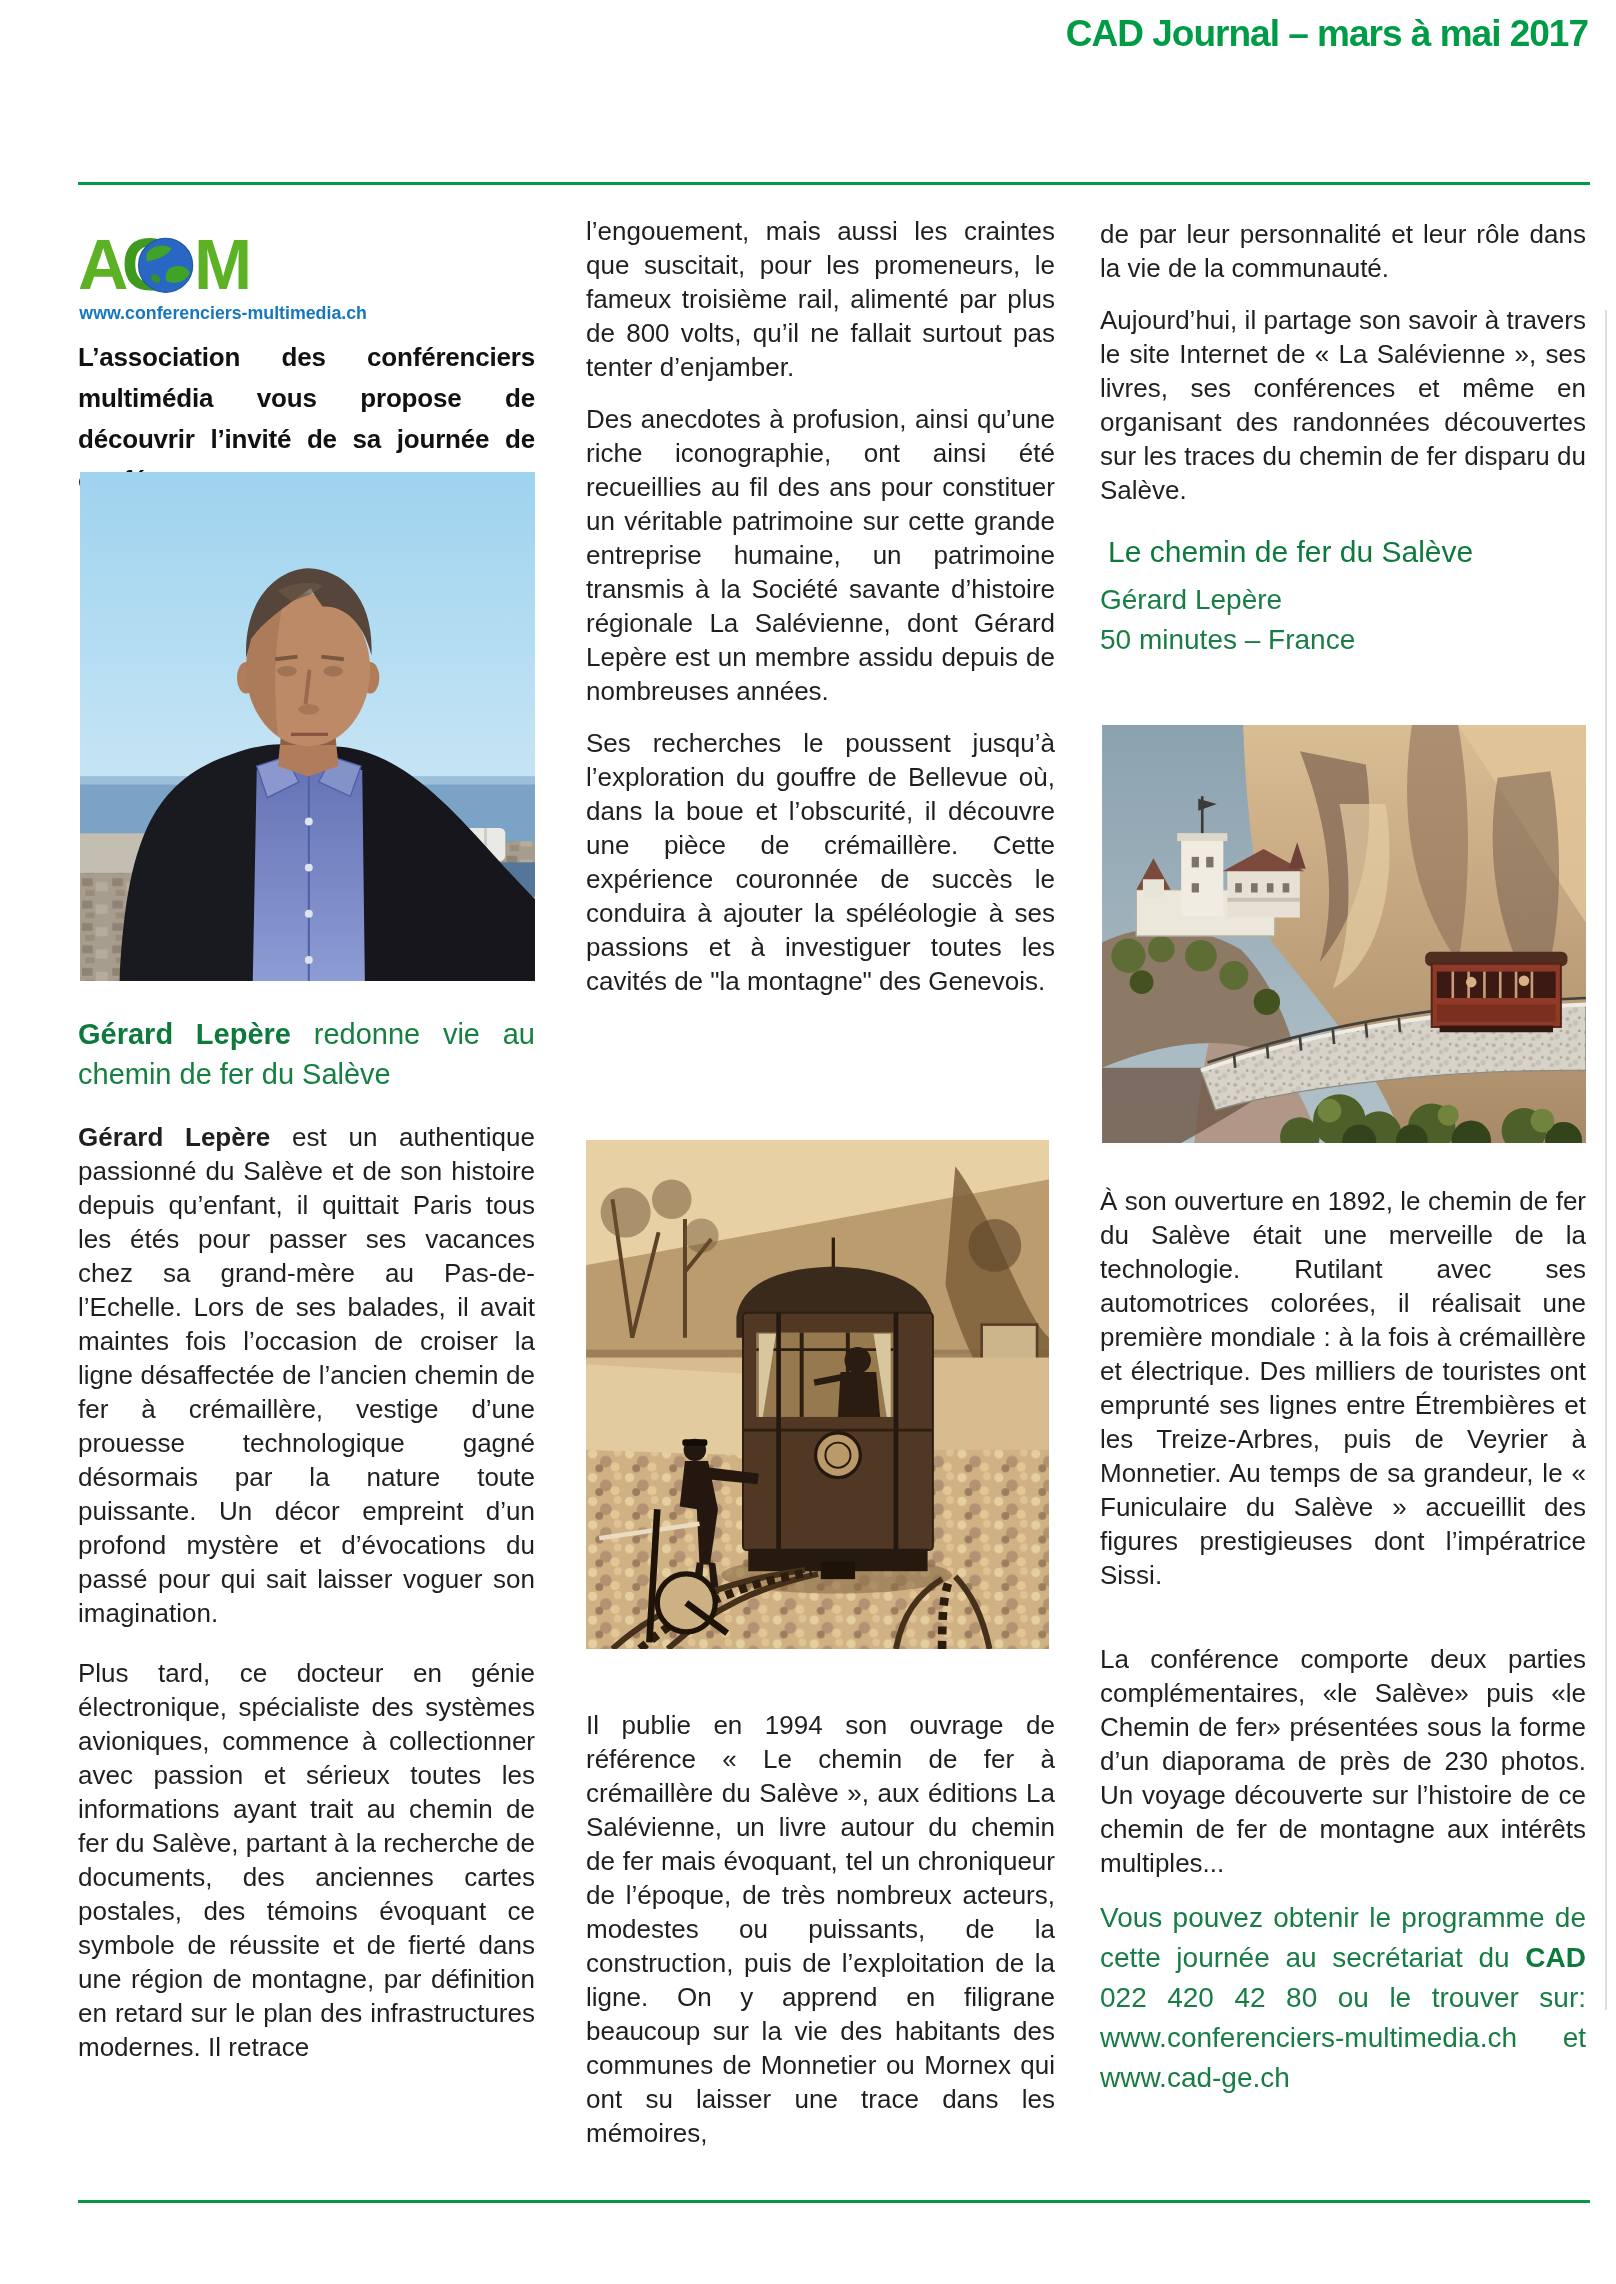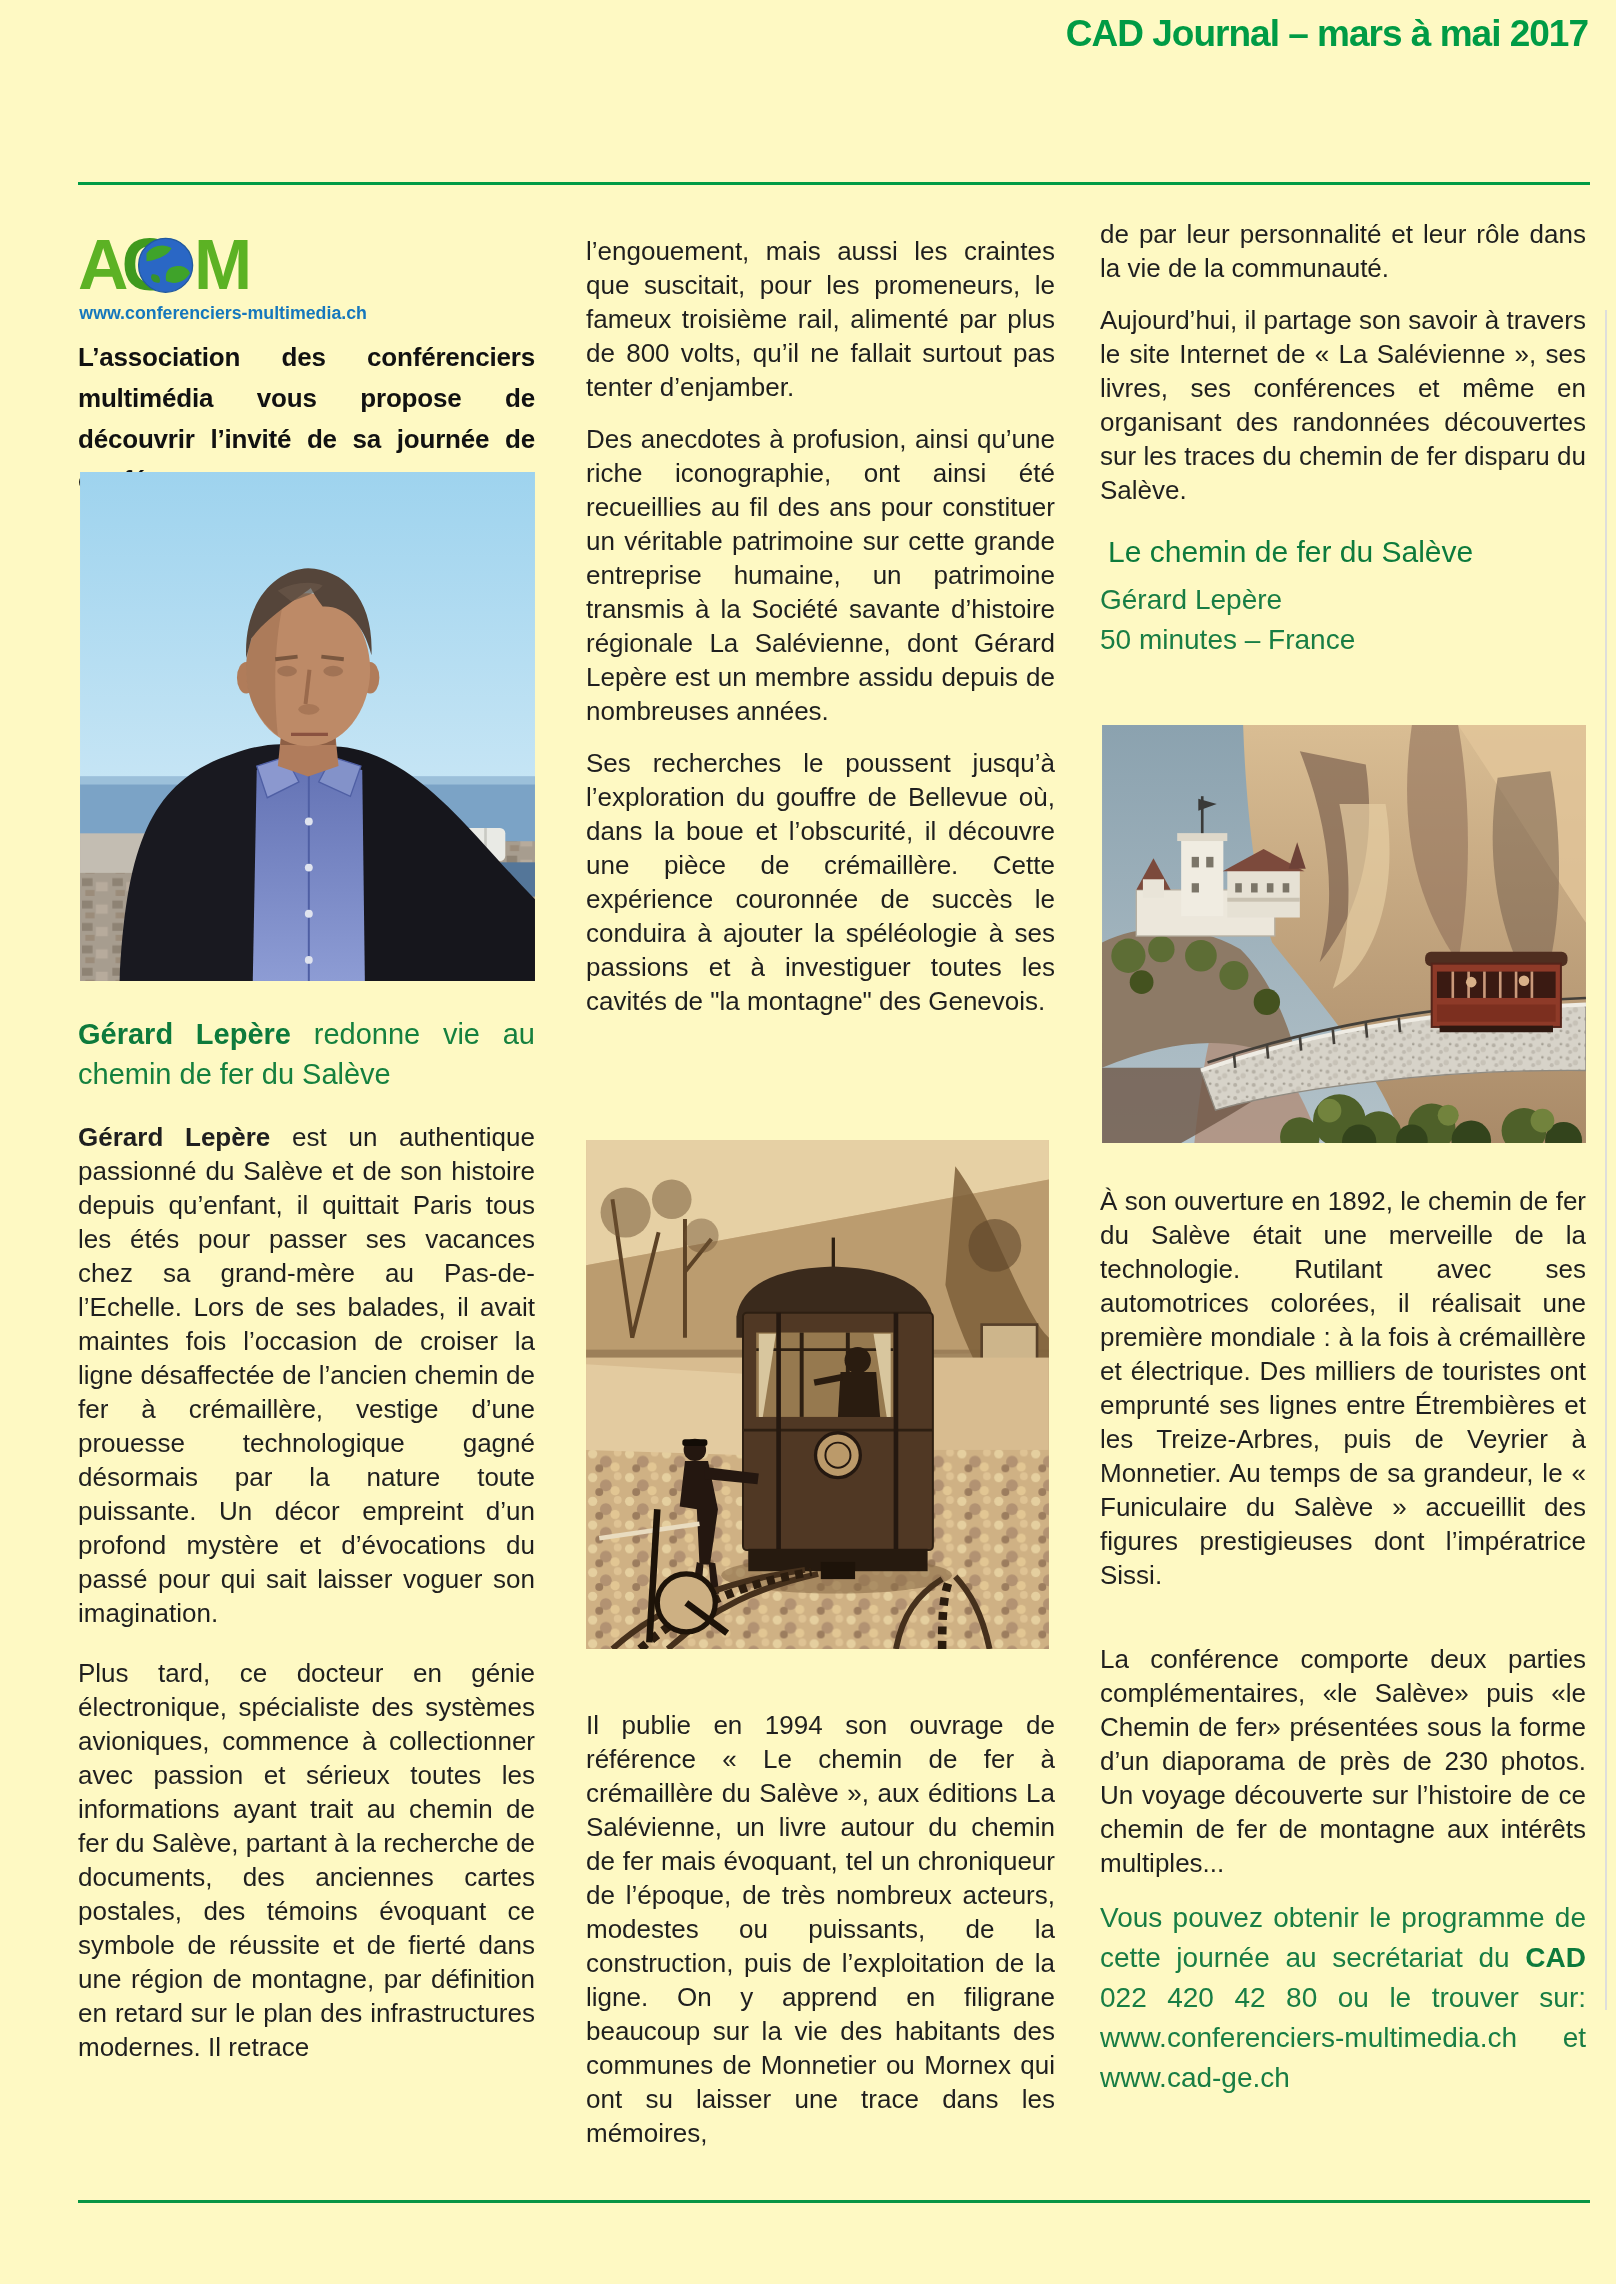--- a/index.html
+++ b/index.html
@@ -1,19 +1,19 @@
 <!DOCTYPE html>
 <html lang="fr" style="font-size:10.5px"><head>
 <meta charset="utf-8">
 <style>
   html,body{margin:0;padding:0;background:#e9e9e7;}
   .page{
     position:relative;
     width:1616px;height:2284px;
-    background:#fef9c3;
+    background:#ffffff;
     font-family:"Liberation Sans", sans-serif;
     color:#1c1c1c;
     overflow:hidden;
   }
   
   .journal-header{
     position:absolute;top:13px;left:0;width:1588px;
     text-align:right;
     font-size:37px;font-weight:700;letter-spacing:-1px;
     color:#009b45;
@@ -170,21 +170,21 @@
     </svg>
   </div>
 
   <p class="caption"><b>Gérard Lepère</b><span> redonne vie au chemin de fer du Salève</span></p>
 
   <div class="flow col-left" style="top:1120px;">
     <p class="bt"><b>Gérard Lepère</b><span> est un authentique passionné du Salève et de son histoire depuis qu’enfant, il quittait Paris tous les étés pour passer ses vacances chez sa grand-mère au Pas-de-l’Echelle. Lors de ses balades, il avait maintes fois l’occasion de croiser la ligne désaffectée de l’ancien chemin de fer à crémaillère, vestige d’une prouesse technologique gagné désormais par la nature toute puissante. Un décor empreint d’un profond mystère et d’évocations du passé pour qui sait laisser voguer son imagination.</span></p>
     <p class="bt" style="margin-top:26px;">Plus tard, ce docteur en génie électronique, spécialiste des systèmes avioniques, commence à collectionner avec passion et sérieux toutes les informations ayant trait au chemin de fer du Salève, partant à la recherche de documents, des anciennes cartes postales, des témoins évoquant ce symbole de réussite et de fierté dans une région de montagne, par définition en retard sur le plan des infrastructures modernes. Il retrace</p>
   </div>
 
-  <div class="flow col-mid" style="top:234px;">
+  <div class="flow col-mid" style="top:214px;">
     <p class="bt">l’engouement, mais aussi les craintes que suscitait, pour les promeneurs, le fameux troisième rail, alimenté par plus de 800 volts, qu’il ne fallait surtout pas tenter d’enjamber.</p>
     <p class="bt">Des anecdotes à profusion, ainsi qu’une riche iconographie, ont ainsi été recueillies au fil des ans pour constituer un véritable patrimoine sur cette grande entreprise humaine, un patrimoine transmis à la Société savante d’histoire régionale La Salévienne, dont Gérard Lepère est un membre assidu depuis de nombreuses années.</p>
     <p class="bt">Ses recherches le poussent jusqu’à l’exploration du gouffre de Bellevue où, dans la boue et l’obscurité, il découvre une pièce de crémaillère. Cette expérience couronnée de succès le conduira à ajouter la spéléologie à ses passions et à investiguer toutes les cavités de "la montagne" des Genevois.</p>
   </div>
 
   <div class="photo photo-train">
     <svg width="463" height="509" viewBox="0 0 702 772">
       <defs>
         <pattern id="tr-ballast" width="56" height="36" patternUnits="userSpaceOnUse">
           <rect width="56" height="36" fill="#cfb184"></rect>

